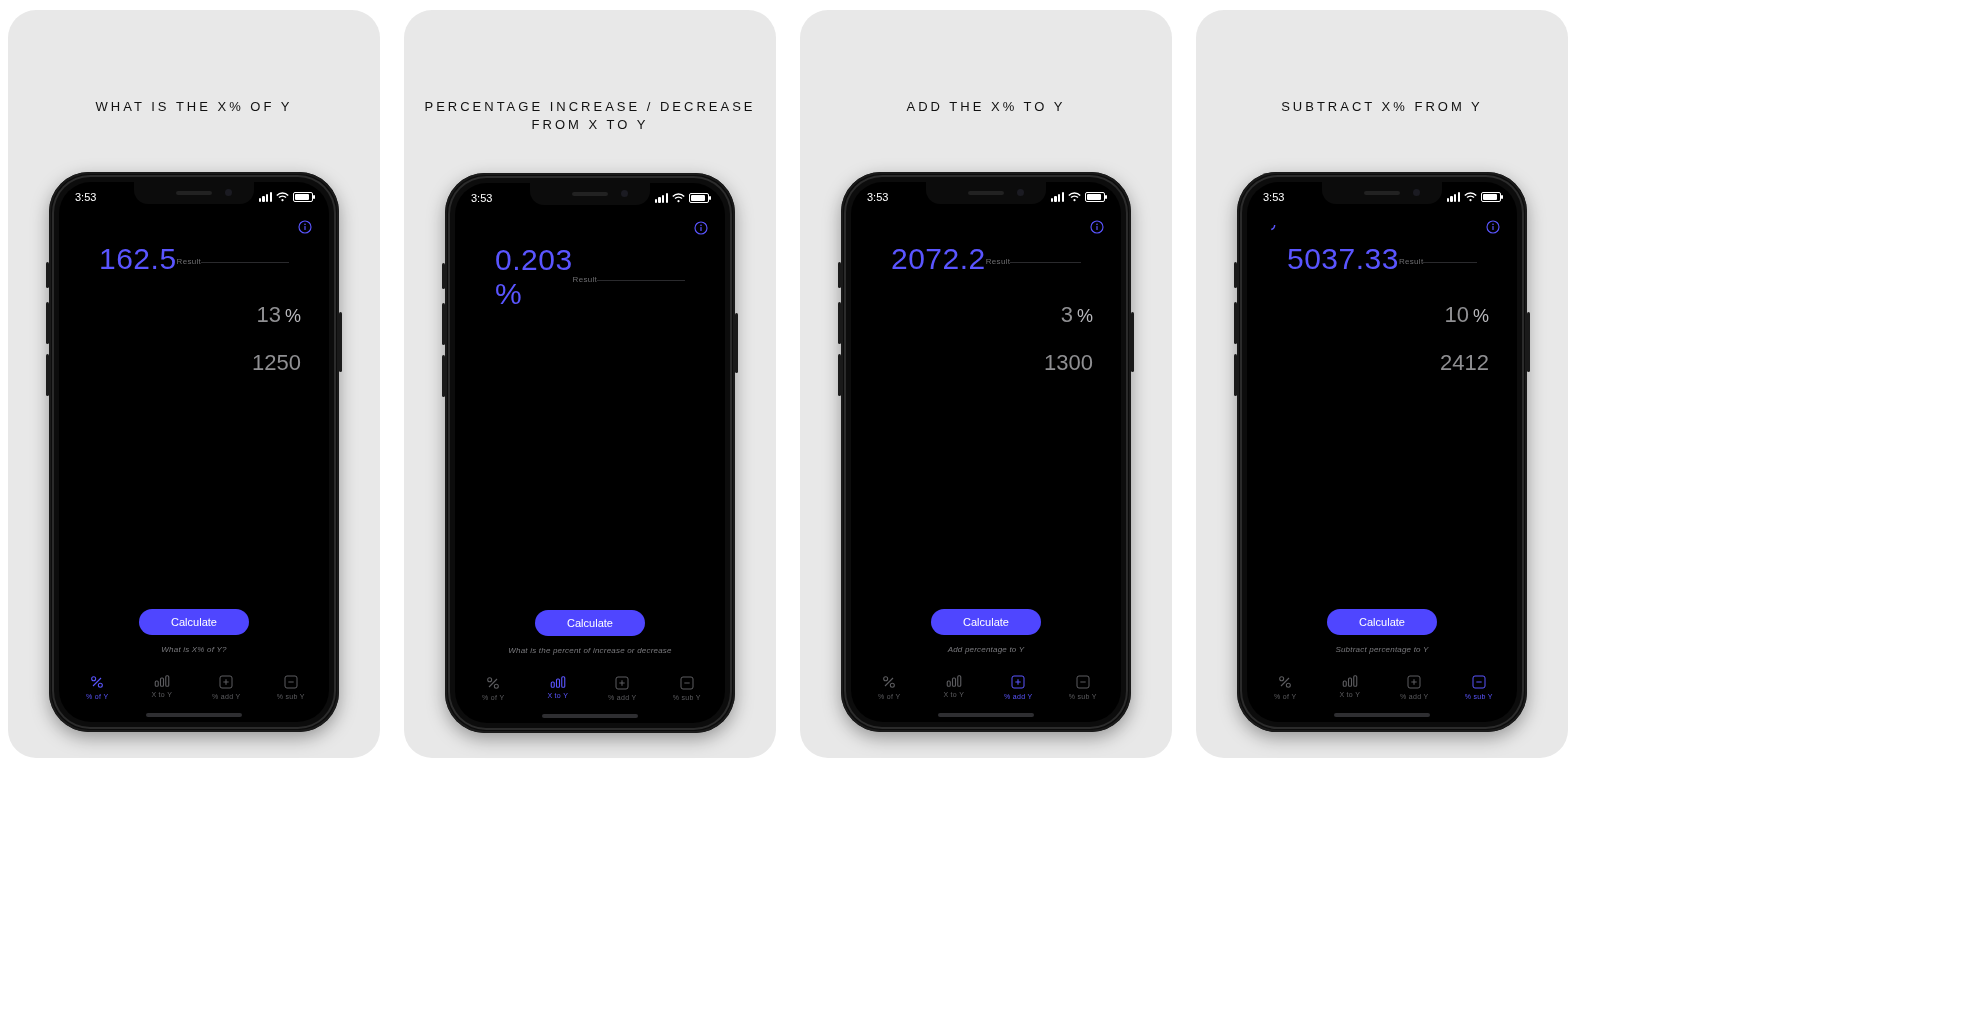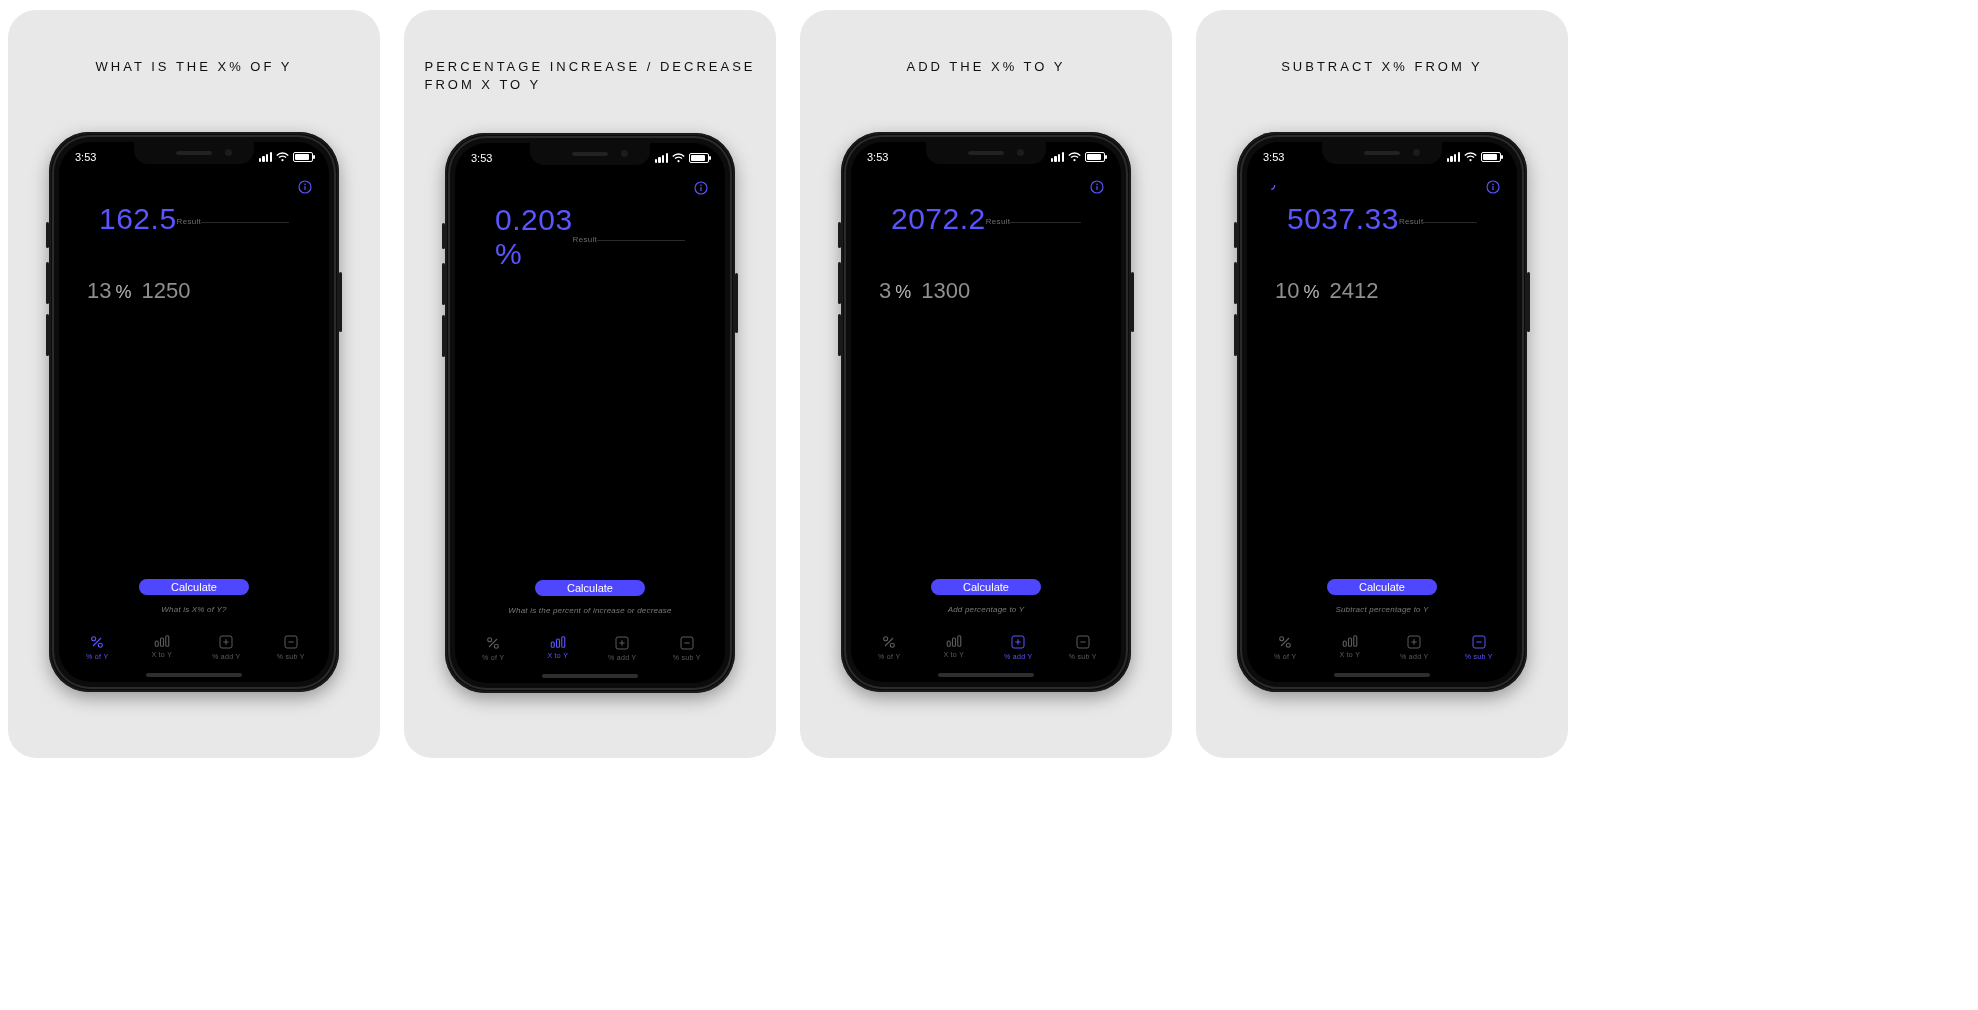--- a/index.html
+++ b/index.html
@@ -38,22 +38,22 @@
     align-items:center;
     padding:0 12px;
     position:relative;
     flex-shrink:0;
   }
   .card-title{
     color:#111;
     font-size:13px;
     letter-spacing:3px;
     font-weight:400;
-    text-align:left;
-    margin-top:48px;
+    text-align:center;
+    margin-top:88px;
     min-height:34px;
     line-height:1.35;
     white-space:pre-line;
   }
 
   .phone{
     margin-top:40px;
     width:290px;
     height:560px;
     border-radius:40px;
@@ -150,43 +150,43 @@
     font-size:8px;
     margin-top:4px;
     letter-spacing:.3px;
   }
   .result-underline{
     width:140px;height:1px;background:var(--result-line);
     margin-top:6px;
   }
 
   .inputs{
-    margin-top:42px;
-    display:flex;align-items:flex-end;
-    padding:0 28px;gap:10px;
+    margin-top:26px;
+    display:flex;flex-direction:column;align-items:flex-end;
+    padding:0 28px;gap:22px;
   }
   .input-line{
     color:#8f8f92;
     font-size:22px;
     font-weight:400;
     display:flex;align-items:baseline;gap:4px;
   }
   .unit{font-size:18px;font-weight:500;color:#b8b8bc;}
 
   .spacer{flex:1;}
 
   .calc-btn{
     align-self:center;
     background:var(--button);
     color:#fff;
     border:none;
     border-radius:18px;
     font-size:11px;
     font-weight:500;
-    width:110px;height:16px;
+    width:110px;height:26px;
     display:flex;align-items:center;justify-content:center;
     cursor:pointer;
   }
   .hint{
     color:#7a7a7e;
     font-size:8px;
     text-align:center;
     margin-top:10px;
     letter-spacing:.2px;
     font-style:italic;

